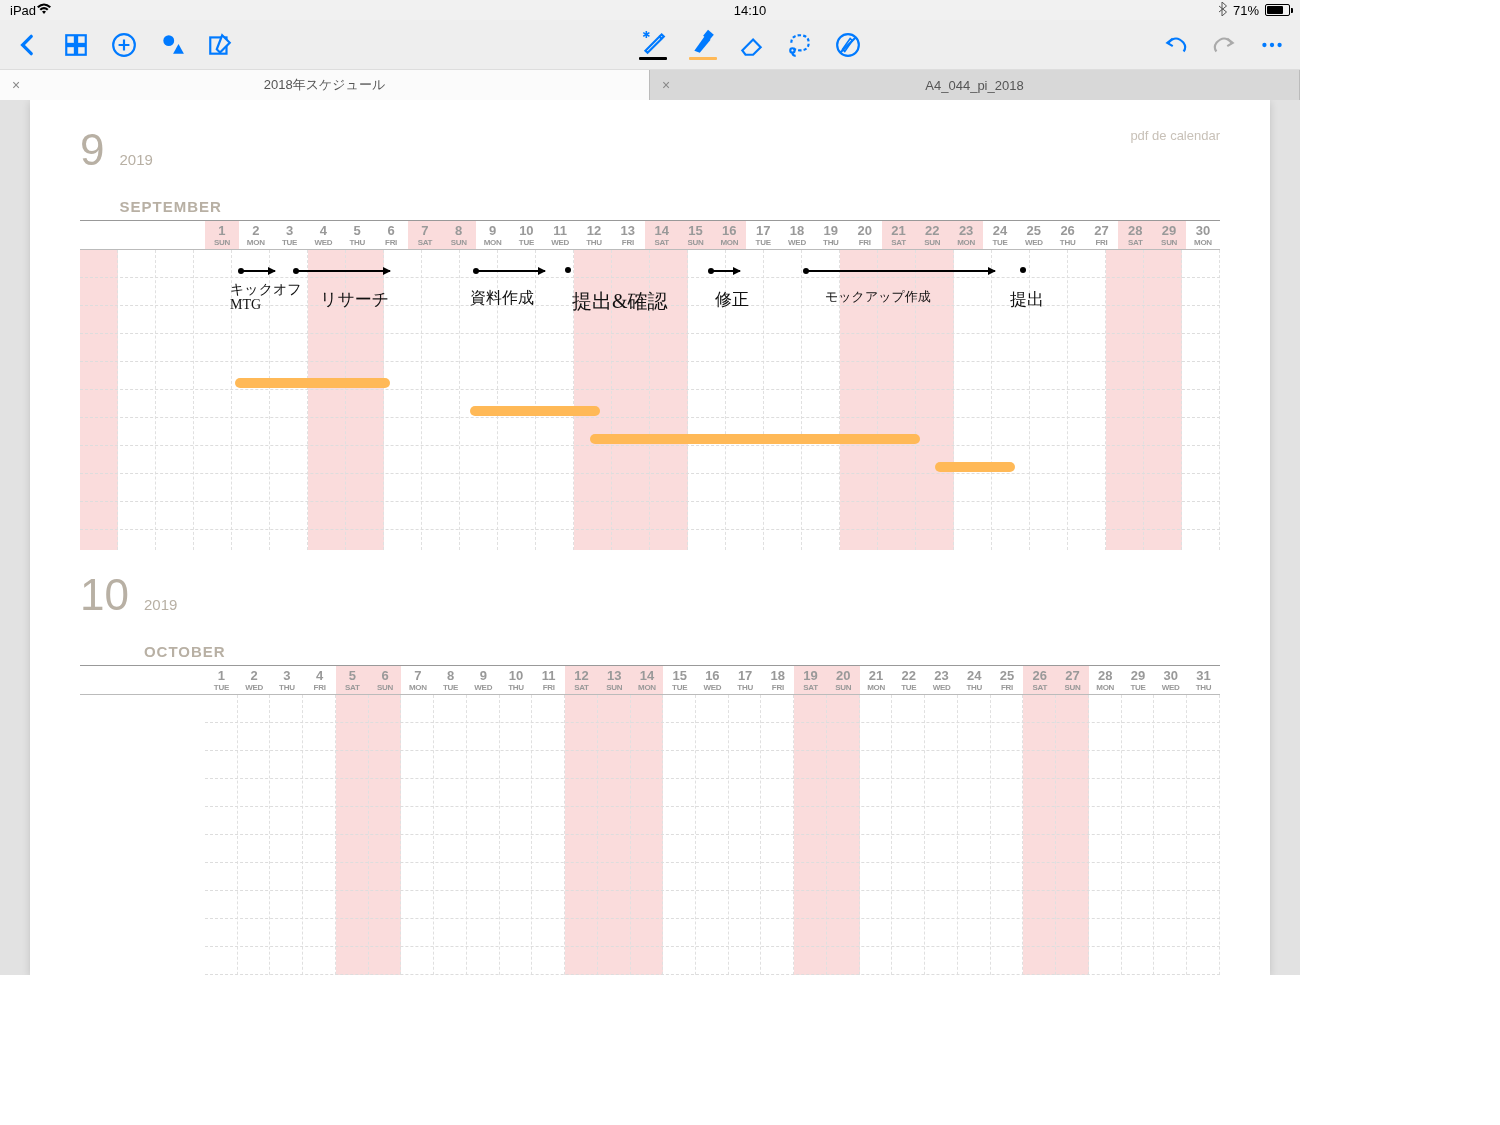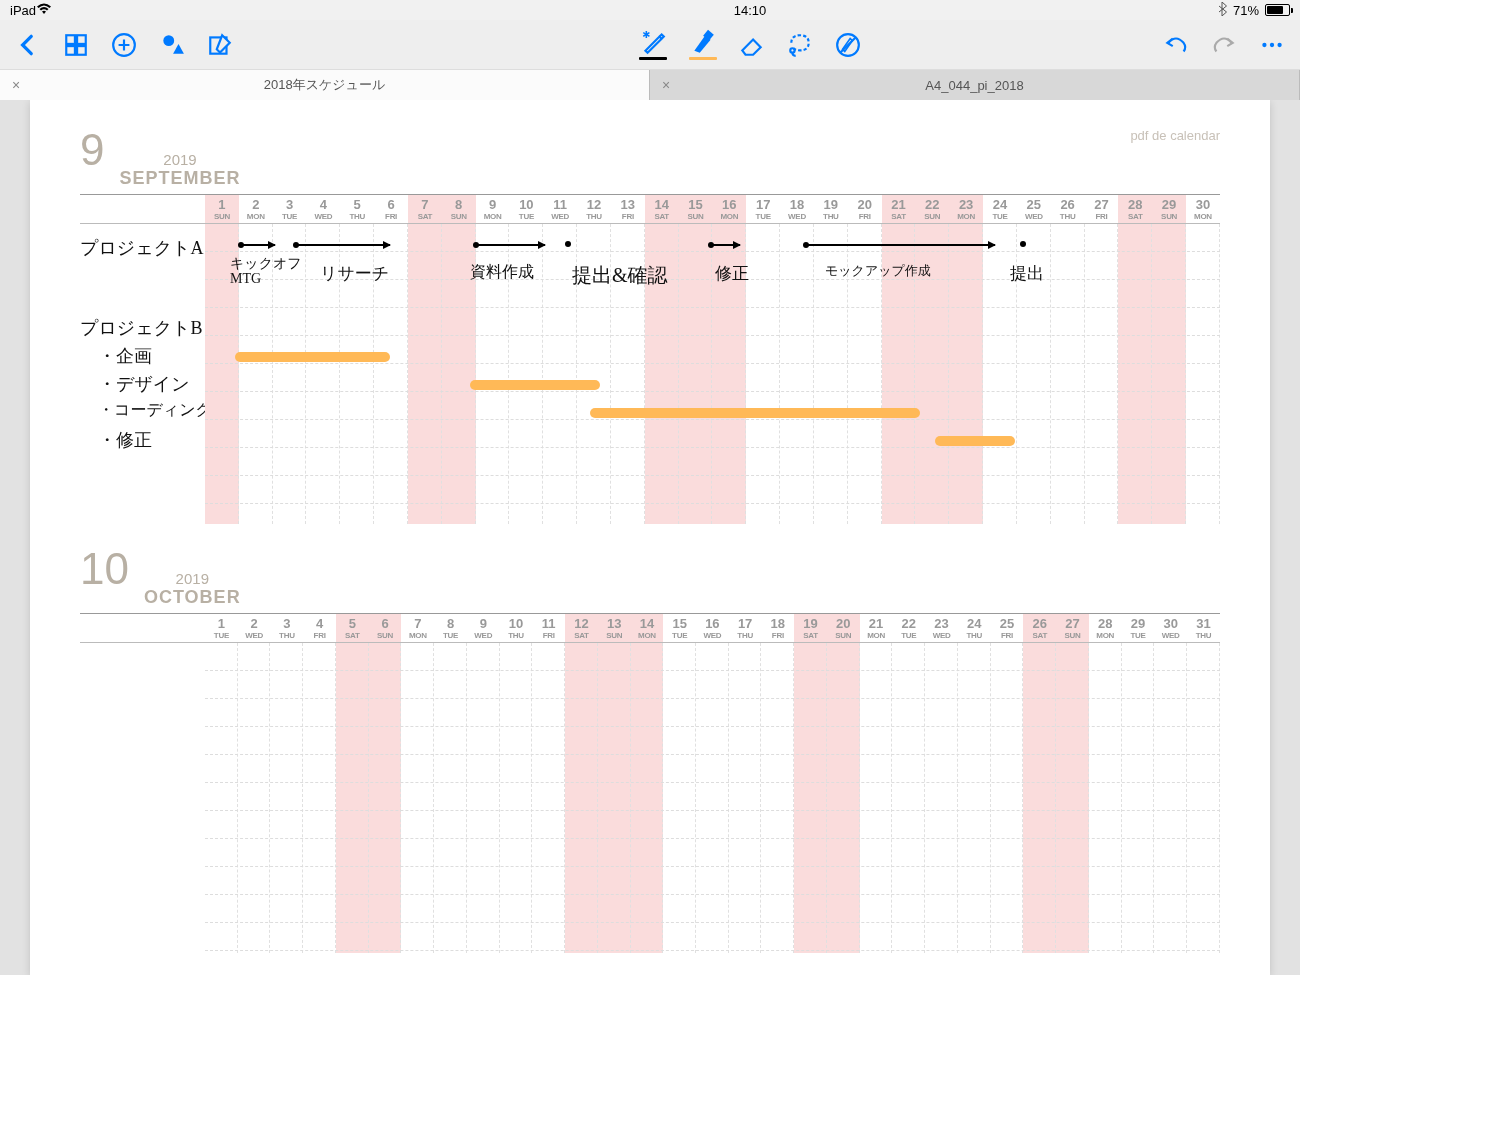--- a/index.html
+++ b/index.html
@@ -33,22 +33,22 @@
   .tab .close{position:absolute;left:12px;color:#888;font-size:14px;}
   
   
   .canvas-area{background:#e2e2e2; height:875px; padding:0 30px; overflow:hidden;}
   .page{background:#fff; box-shadow:0 2px 8px rgba(0,0,0,0.15); height:100%; position:relative; padding:25px 50px;}
   .watermark{position:absolute; top:28px; right:50px; font-size:13px; color:#c8c1b8;}
   
   .month-block{margin-bottom:20px;}
   .month-header{display:flex;align-items:baseline;gap:15px;color:#b8b0a4;}
   .month-num{font-size:44px;font-weight:300;}
-  .month-text .year{font-size:15px;font-weight:400;text-align:center;}
-  .month-text .name{font-size:18px;font-weight:700;letter-spacing:1px;}
+  .month-text .year{font-size:15px;font-weight:400;}
+  .month-text .name{font-size:15px;font-weight:700;letter-spacing:1px;margin-top:30px;}
   
   .calendar{position:relative;margin-top:5px;}
   .cal-head{display:flex;border-top:1px solid #999;border-bottom:1px solid #bbb;}
   .cal-label-col{width:125px;flex-shrink:0;}
   .cal-days{flex:1;display:flex;}
   .day-col{flex:1;text-align:center;padding:2px 0;font-size:11px;color:#999;font-weight:600;position:relative;}
   .day-col .dn{font-size:13px;display:block;}
   .day-col .dw{font-size:8px;display:block;letter-spacing:-0.3px;}
   .weekend{background:#fadcdc;}
   
@@ -331,28 +331,20 @@
                 <span class="dn">29</span>
                 <span class="dw">SUN</span>
               </div>
               <div class="day-col">
                 <span class="dn">30</span>
                 <span class="dw">MON</span>
               </div>
             </div>
         </div>
         <div class="cal-body" style="height:300px">
-          <div class="cal-label-col" style="position:relative">
-            <div class="hw-label handwriting" style="top:12px;left:0">プロジェクトA</div>
-            <div class="hw-label handwriting" style="top:92px;left:0">プロジェクトB</div>
-            <div class="hw-label handwriting" style="top:120px;left:18px">・企画</div>
-            <div class="hw-label handwriting" style="top:148px;left:18px">・デザイン</div>
-            <div class="hw-label handwriting" style="top:176px;left:18px;font-size:16px">・コーディング</div>
-            <div class="hw-label handwriting" style="top:204px;left:18px">・修正</div>
-          </div>
           <div class="body-days" id="sep-body">
             <div class="row-lines">
                 <div></div>
                 <div></div>
                 <div></div>
                 <div></div>
                 <div></div>
                 <div></div>
                 <div></div>
                 <div></div>

